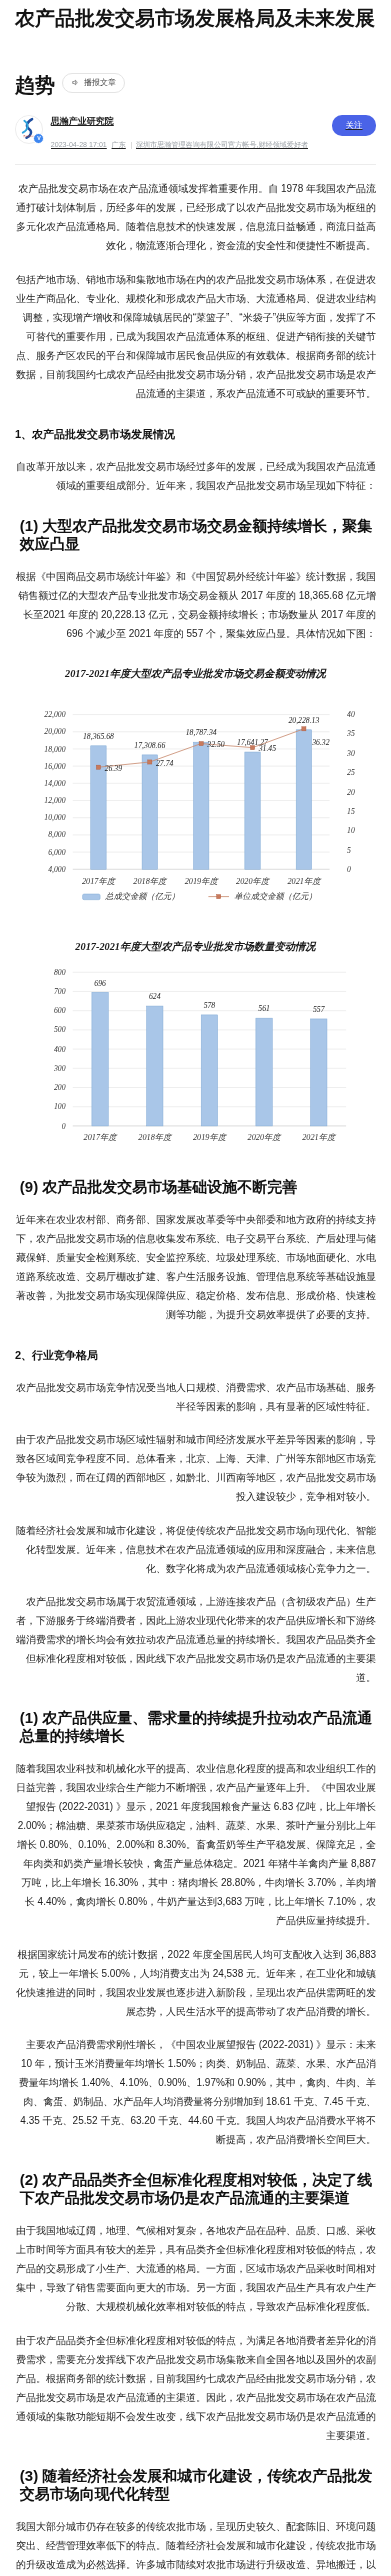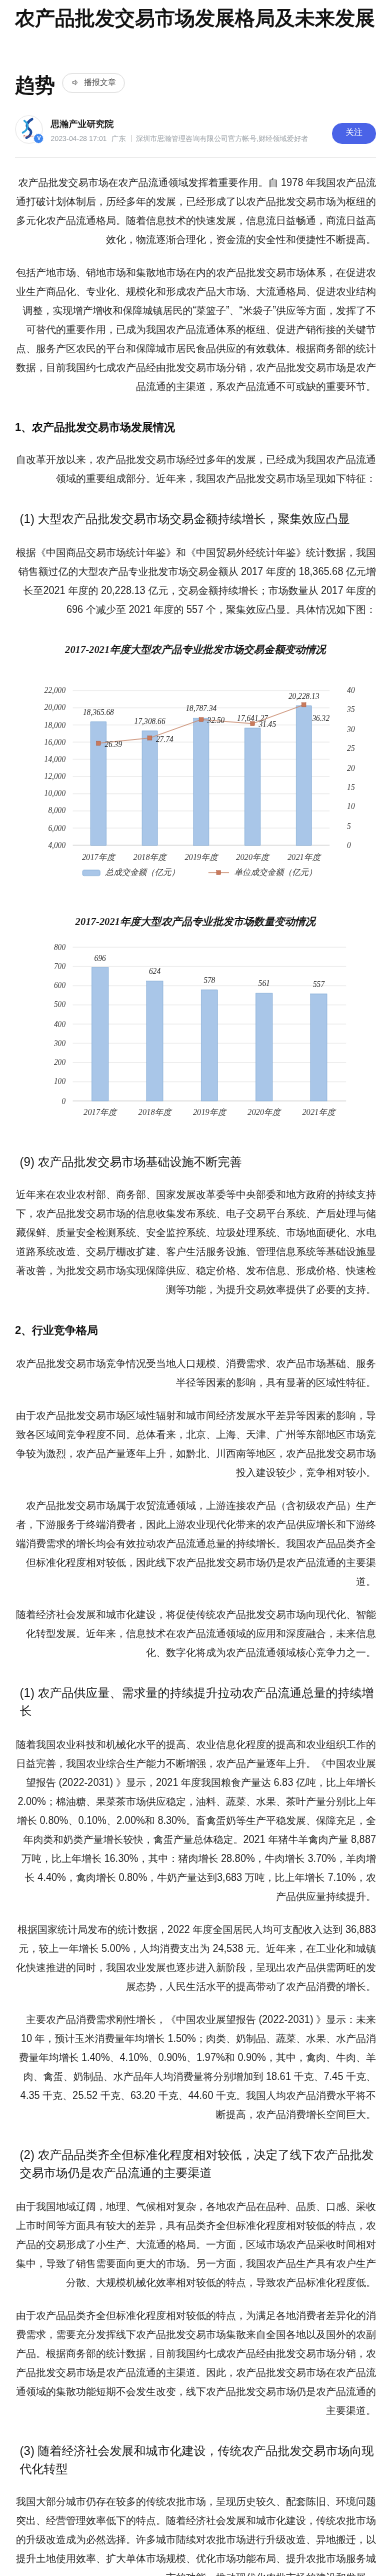--- a/index.html
+++ b/index.html
@@ -3,37 +3,37 @@
 <meta charset="utf-8">
 <style>
   html,body{margin:0;padding:0;background:#ffffff;}
   body{font-family:"Liberation Sans", sans-serif;color:#222;}
   .page{width:391px;margin:0 auto;box-sizing:border-box;padding:0 15px 21px;background:#fff;}
   
   .title{font-size:20px;line-height:1.5;font-weight:700;color:#141414;margin:3.2px 0 0;letter-spacing:0;}
   .broadcast{display:inline-flex;align-items:center;gap:3.7px;border:0.5px solid #e4e4e4;background:#fff;
     border-radius:10px;height:19.6px;padding:0 8px;font-size:8px;color:#444;margin-left:7.4px;
     vertical-align:4.8px;cursor:pointer;font-family:inherit;margin-top:40px;}
-  .author-row{display:flex;align-items:flex-end;margin-top:15px;}
+  .author-row{display:flex;align-items:flex-start;margin-top:15px;text-decoration:underline;}
   .avatar{position:relative;width:26.4px;height:26.4px;border-radius:50%;border:0.5px solid #ededed;flex:none;background:#fff;cursor:pointer;}
   .avatar svg{display:block;width:25px;height:25px;border-radius:50%;}
   .badge{position:absolute;right:-2.1px;bottom:-1.1px;width:9px;height:9px;border-radius:50%;
     background:#3d86f0;border:1.1px solid #fff;color:#fff;font-size:5.3px;font-weight:700;
     display:flex;align-items:center;justify-content:center;line-height:1;}
   .author-info{margin-left:7.4px;flex:1;min-width:0;}
   .author-name{font-size:9px;font-weight:700;color:#1f1f1f;cursor:pointer;}
-  .meta{margin-top:3px;font-size:7.1px;color:#9aa0a6;display:flex;align-items:center;gap:4.8px;white-space:nowrap;overflow:hidden;}
+  .meta{margin-top:12px;font-size:7.1px;color:#9aa0a6;display:flex;align-items:center;gap:4.8px;white-space:nowrap;overflow:hidden;}
   .meta .sep{width:0.5px;height:6.9px;background:#dcdcdc;flex:none;}
   .follow{width:44px;height:21px;border-radius:10px;border:none;background:#4a63e7;color:#fff;
     font-size:8.5px;cursor:pointer;flex:none;margin-left:6.3px;font-family:inherit;}
   .divider{border:none;border-top:0.5px solid #ececec;margin:13.7px 0 3.2px;}
   
   .para{font-size:10px;line-height:19px;margin:14.3px 0;color:#222;text-align:right;}
   .sec{font-size:11px;line-height:18px;font-weight:700;color:#111;margin:22px 0 14.3px;}
-  .sub{font-size:12px;line-height:18px;font-weight:400;color:#111;margin:22px 0 14.3px;padding-left:4.8px;}
+  .sub{font-size:15px;line-height:18px;font-weight:700;color:#111;margin:22px 0 14.3px;padding-left:4.8px;}
   .chart{margin:20px 0;padding:0;font-style:italic;}
   .chart svg{display:block;width:100%;height:auto;}
 </style>
 </head>
 <body>
 
 <div class="page">
 
   <h1 class="title"><span>农产品批发交易市场发展格局及未来发展趋势</span><button class="broadcast">
         <span style="display:inline-flex;">
@@ -178,23 +178,23 @@
           <rect x="467.1" y="169.02749999999997" width="31.799999999999997" height="208.97250000000003" fill="#a9c6e8" stroke="#85add6" stroke-width="1"></rect>
           <text x="483" y="156.02749999999997" text-anchor="middle" font-size="15" fill="#222" font-family="&quot;Liberation Serif&quot;, serif">561</text>
           <rect x="573.1" y="170.51749999999998" width="31.799999999999997" height="207.48250000000002" fill="#a9c6e8" stroke="#85add6" stroke-width="1"></rect>
           <text x="589" y="157.51749999999998" text-anchor="middle" font-size="15" fill="#222" font-family="&quot;Liberation Serif&quot;, serif">557</text>
         </svg>
       </figure>
       <h3 class="sub">(9) 农产品批发交易市场基础设施不断完善</h3>
       <p class="para">近年来在农业农村部、商务部、国家发展改革委等中央部委和地方政府的持续支持下，农产品批发交易市场的信息收集发布系统、电子交易平台系统、产后处理与储藏保鲜、质量安全检测系统、安全监控系统、垃圾处理系统、市场地面硬化、水电道路系统改造、交易厅棚改扩建、客户生活服务设施、管理信息系统等基础设施显著改善，为批发交易市场实现保障供应、稳定价格、发布信息、形成价格、快速检测等功能，为提升交易效率提供了必要的支持。</p>
       <h2 class="sec">2、行业竞争格局</h2>
       <p class="para">农产品批发交易市场竞争情况受当地人口规模、消费需求、农产品市场基础、服务半径等因素的影响，具有显著的区域性特征。</p>
-      <p class="para">由于农产品批发交易市场区域性辐射和城市间经济发展水平差异等因素的影响，导致各区域间竞争程度不同。总体看来，北京、上海、天津、广州等东部地区市场竞争较为激烈，农产品产量逐年上升，如黔北、川西南等地区，农产品批发交易市场投入建设较少，竞争相对较小。</p>
+      <p class="para">由于农产品批发交易市场区域性辐射和城市间经济发展水平差异等因素的影响，导致各区域间竞争程度不同。总体看来，北京、上海、天津、广州等东部地区市场竞争较为激烈，而在辽阔的西部地区，如黔北、川西南等地区，农产品批发交易市场投入建设较少，竞争相对较小。</p>
+      <p class="para">随着经济社会发展和城市化建设，将促使传统农产品批发交易市场向现代化、智能化转型发展。近年来，信息技术在农产品流通领域的应用和深度融合，未来信息化、数字化将成为农产品流通领域核心竞争力之一。</p>
       <p class="para">农产品批发交易市场属于农贸流通领域，上游连接农产品（含初级农产品）生产者，下游服务于终端消费者，因此上游农业现代化带来的农产品供应增长和下游终端消费需求的增长均会有效拉动农产品流通总量的持续增长。我国农产品品类齐全但标准化程度相对较低，因此线下农产品批发交易市场仍是农产品流通的主要渠道。</p>
-      <p class="para">随着经济社会发展和城市化建设，将促使传统农产品批发交易市场向现代化、智能化转型发展。近年来，信息技术在农产品流通领域的应用和深度融合，未来信息化、数字化将成为农产品流通领域核心竞争力之一。</p>
       <h3 class="sub">(1) 农产品供应量、需求量的持续提升拉动农产品流通总量的持续增长</h3>
       <p class="para">随着我国农业科技和机械化水平的提高、农业信息化程度的提高和农业组织工作的日益完善，我国农业综合生产能力不断增强，农产品产量逐年上升。《中国农业展望报告 (2022-2031) 》显示，2021 年度我国粮食产量达 6.83 亿吨，比上年增长 2.00%；棉油糖、果菜茶市场供应稳定，油料、蔬菜、水果、茶叶产量分别比上年增长 0.80%、0.10%、2.00%和 8.30%。畜禽蛋奶等生产平稳发展、保障充足，全年肉类和奶类产量增长较快，禽蛋产量总体稳定。2021 年猪牛羊禽肉产量 8,887 万吨，比上年增长 16.30%，其中：猪肉增长 28.80%，牛肉增长 3.70%，羊肉增长 4.40%，禽肉增长 0.80%，牛奶产量达到3,683 万吨，比上年增长 7.10%，农产品供应量持续提升。</p>
       <p class="para">根据国家统计局发布的统计数据，2022 年度全国居民人均可支配收入达到 36,883 元，较上一年增长 5.00%，人均消费支出为 24,538 元。近年来，在工业化和城镇化快速推进的同时，我国农业发展也逐步进入新阶段，呈现出农产品供需两旺的发展态势，人民生活水平的提高带动了农产品消费的增长。</p>
       <p class="para">主要农产品消费需求刚性增长，《中国农业展望报告 (2022-2031) 》显示：未来10 年，预计玉米消费量年均增长 1.50%；肉类、奶制品、蔬菜、水果、水产品消费量年均增长 1.40%、4.10%、0.90%、1.97%和 0.90%，其中，禽肉、牛肉、羊肉、禽蛋、奶制品、水产品年人均消费量将分别增加到 18.61 千克、7.45 千克、4.35 千克、25.52 千克、63.20 千克、44.60 千克。我国人均农产品消费水平将不断提高，农产品消费增长空间巨大。</p>
       <h3 class="sub">(2) 农产品品类齐全但标准化程度相对较低，决定了线下农产品批发交易市场仍是农产品流通的主要渠道</h3>
       <p class="para">由于我国地域辽阔，地理、气候相对复杂，各地农产品在品种、品质、口感、采收上市时间等方面具有较大的差异，具有品类齐全但标准化程度相对较低的特点，农产品的交易形成了小生产、大流通的格局。一方面，区域市场农产品采收时间相对集中，导致了销售需要面向更大的市场。另一方面，我国农产品生产具有农户生产分散、大规模机械化效率相对较低的特点，导致农产品标准化程度低。</p>
       <p class="para">由于农产品品类齐全但标准化程度相对较低的特点，为满足各地消费者差异化的消费需求，需要充分发挥线下农产品批发交易市场集散来自全国各地以及国外的农副产品。根据商务部的统计数据，目前我国约七成农产品经由批发交易市场分销，农产品批发交易市场是农产品流通的主渠道。因此，农产品批发交易市场在农产品流通领域的集散功能短期不会发生改变，线下农产品批发交易市场仍是农产品流通的主要渠道。</p>
       <h3 class="sub">(3) 随着经济社会发展和城市化建设，传统农产品批发交易市场向现代化转型</h3>
       <p class="para">我国大部分城市仍存在较多的传统农批市场，呈现历史较久、配套陈旧、环境问题突出、经营管理效率低下的特点。随着经济社会发展和城市化建设，传统农批市场的升级改造成为必然选择。许多城市陆续对农批市场进行升级改造、异地搬迁，以提升土地使用效率、扩大单体市场规模、优化市场功能布局、提升农批市场服务城市的功能，推动现代化农批市场的建设和发展。</p>
     </main>

